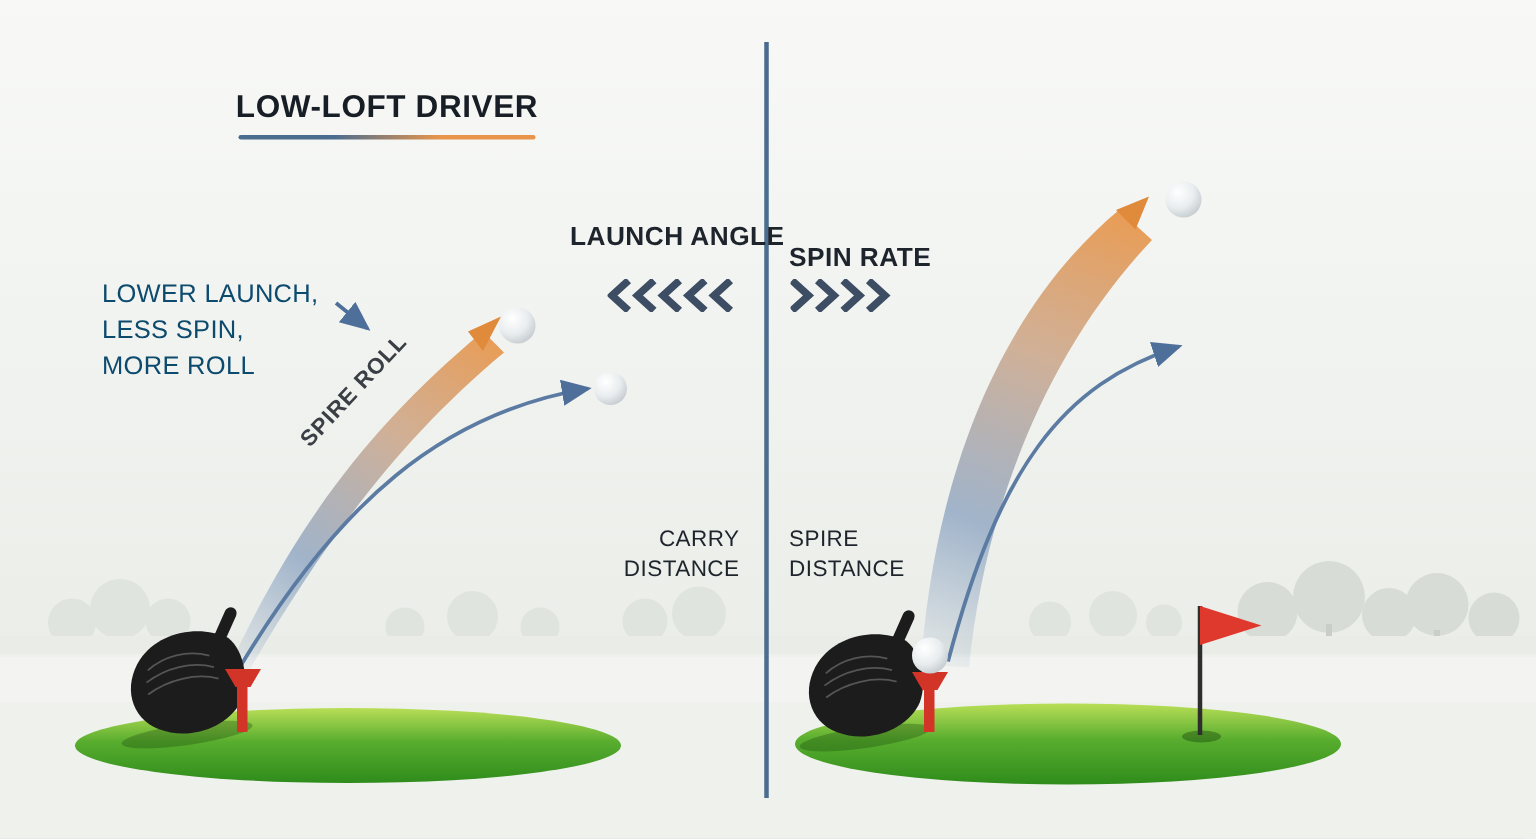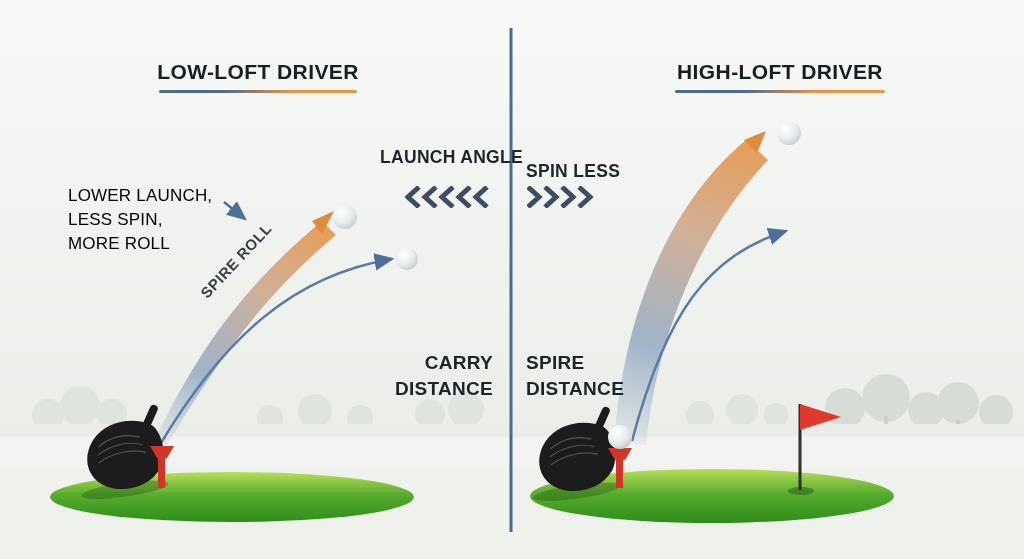--- a/index.html
+++ b/index.html
@@ -12,28 +12,28 @@
   .label { position:absolute; }
   .title {
     font-size:21px; font-weight:700; letter-spacing:.4px;
     color:#181e25; text-align:center;
   }
   .underline {
     height:3px; margin:6px auto 0; border-radius:2px;
     background:linear-gradient(90deg,#4a6d8f 32%, #e8954c 68%);
   }
   .annotation {
-    font-size:17px; line-height:1.42; color:#000000;
+    font-size:17px; line-height:1.42; color:#0c4a6e;
     white-space:pre-line; letter-spacing:.2px;
   }
   .metric {
     font-size:17.5px; font-weight:700; color:#1e242c; letter-spacing:.3px;
   }
   .distance {
-    font-size:19px; font-weight:700; color:#1e242c;
+    font-size:15px; font-weight:400; color:#1e242c;
     white-space:pre-line; line-height:1.35; letter-spacing:.3px;
   }
   .curve-label {
     font-size:15px; font-weight:700; color:#3a3f45; letter-spacing:.6px;
     transform:rotate(-47deg);
   }
   .chevrons { position:absolute; }
   .ta-r { text-align:right; }
 </style>
 </head>
@@ -207,26 +207,22 @@
       <polyline points="31,1 20,11 31,21"></polyline>
       <polyline points="48,1 37,11 48,21"></polyline>
       <polyline points="65,1 54,11 65,21"></polyline>
       <polyline points="82,1 71,11 82,21"></polyline>
     </g>
   </svg>
 
   <div class="label distance ta-r" style="left:383px; top:350px; width:110px;">CARRY
 DISTANCE</div>
 
-  <div class="label" style="left:635px; top:60px; width:290px;">
-    <div class="title">HIGH-LOFT DRIVER</div>
-    <div class="underline" style="width:210px;"></div>
-  </div>
-
-  <div class="label metric" style="left:526px; top:161px; width:140px;">SPIN LESS</div>
+
+  <div class="label metric" style="left:526px; top:161px; width:140px;">SPIN RATE</div>
 
   <svg class="chevrons" style="left:527px; top:186px;" width="69" height="22" viewBox="0 0 69 22">
     <g fill="none" stroke="#3d4d63" stroke-width="5">
       <polyline points="1,1 12,11 1,21"></polyline>
       <polyline points="18,1 29,11 18,21"></polyline>
       <polyline points="35,1 46,11 35,21"></polyline>
       <polyline points="52,1 63,11 52,21"></polyline>
     </g>
   </svg>
 

